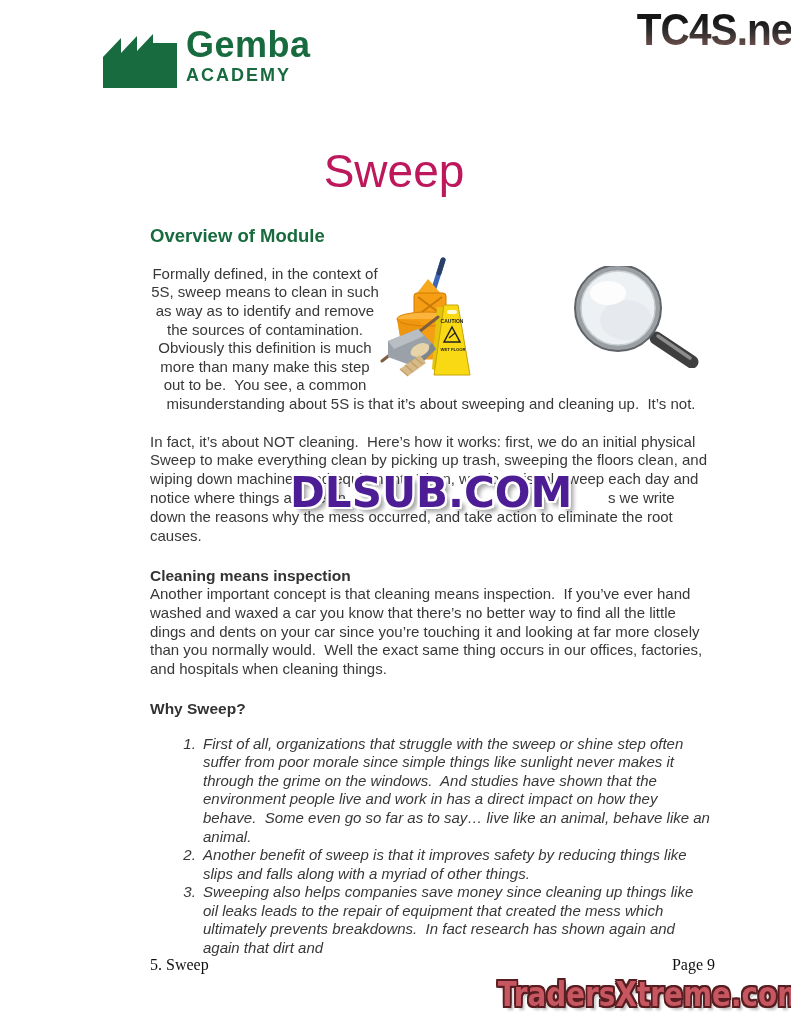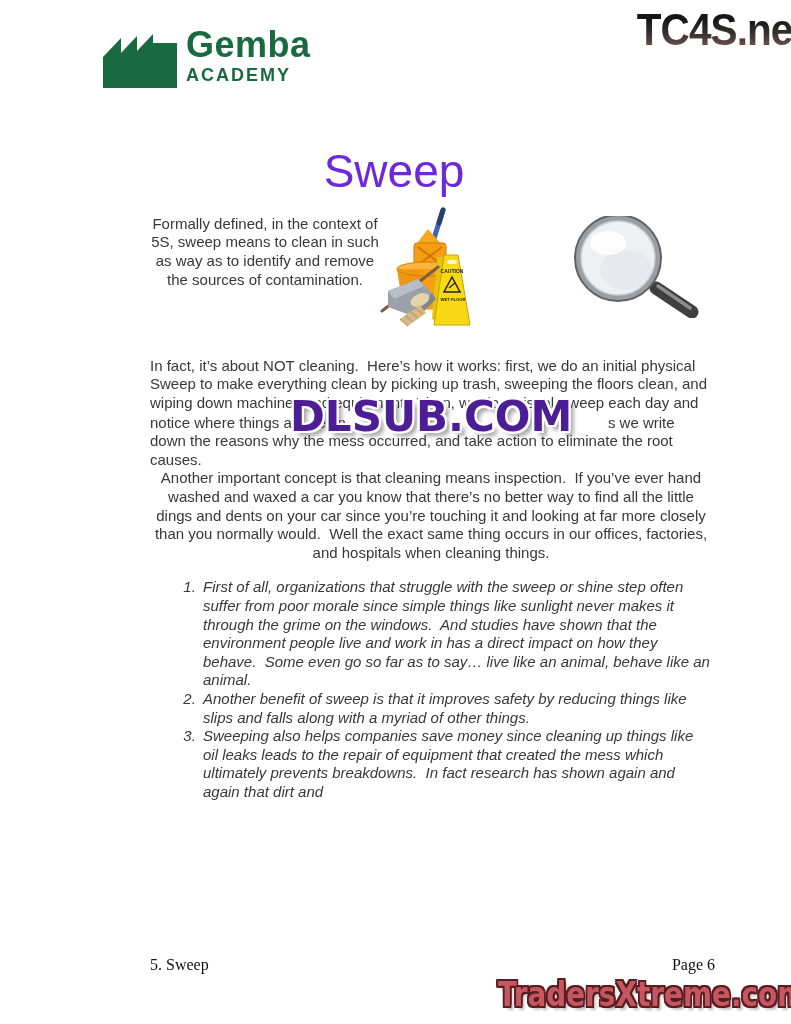--- a/index.html
+++ b/index.html
@@ -20,21 +20,21 @@
     background:linear-gradient(#161616 30%, #33302f 55%, #96655f 100%);
     -webkit-background-clip:text; background-clip:text; color:transparent;
     white-space:nowrap;
   }
 
   
   .doc { position:absolute; left:115px; top:0; width:562px; font-size:15px; line-height:1.24; color:#383838; }
   .doc p { margin:0; white-space:pre-wrap; }
 
   .title { margin-top:145px; text-align:center; transform:translateX(-37px);
-           font-size:46px; font-weight:400; color:#6d28d9; line-height:1.15; }
+           font-size:46px; font-weight:400; color:#be185d; line-height:1.15; }
 
   .h-green { margin-top:27px; font-size:18.5px; font-weight:700; color:#176b3e; }
 
   .intro-block { margin-top:17px;text-align:center; }
   .float-imgs { float:right; width:332px; height:126px; margin:-8px 0 5px 0;
                 display:flex; justify-content:space-between; padding-right:12px; box-sizing:border-box; }
   .para-gap { margin-top:18px; }
 
   .para3 { margin-top:19px; position:relative; }
   .wm-gap { display:inline-block; width:262px; height:1em; }
@@ -42,21 +42,21 @@
   .dlsub {
     position:absolute; left:140px; top:34px; font-family:"DejaVu Sans", sans-serif;
     font-size:42px; font-weight:800; color:#4c1d95; white-space:nowrap; letter-spacing:0;
     text-shadow:
       -2px -2px 0 #fff, 2px -2px 0 #fff, -2px 2px 0 #fff, 2px 2px 0 #fff,
       0 -2px 0 #fff, 0 2px 0 #fff, -2px 0 0 #fff, 2px 0 0 #fff,
       5px 5px 4px rgba(60,60,60,.45);
   }
 
   .h-bold { margin-top:21px; font-size:15.5px; font-weight:700; color:#333; }
-  .para { margin-top:17px;text-align:center; }
+  .para { margin-top:17px; }
 
   ol.why-list { margin:16px 0 0 0; padding-left:50px;font-style:italic; }
   ol.why-list li { margin:0; padding-left:3px; white-space:pre-wrap; }
 
   
   .footer { position:absolute; left:115px; width:565px; top:956px; display:flex;
             justify-content:space-between; font-family:"Liberation Serif", serif;
             font-size:16px; color:#101010;gap:24px; }
 
   .traders {
@@ -83,20 +83,21 @@
       <div class="logo-sub">ACADEMY</div>
     </div>
   </div>
 
   <div class="tc4s">TC4S.net</div>
 
   <div class="doc">
 
     <div class="title">Sweep</div>
 
+    <div class="h-green">Overview of Module</div>
 
     <div class="intro-block">
       <div class="float-imgs">
 
         <svg width="98" height="126" viewBox="0 0 98 126">
           <line x1="63" y1="3" x2="50" y2="44" stroke="#3d66b8" stroke-width="5" stroke-linecap="round"></line>
           <line x1="63" y1="3" x2="59" y2="16" stroke="#2a3f66" stroke-width="5" stroke-linecap="round"></line>
           <path d="M34,40 L48,22 L64,40 Z" fill="#f7a81f"></path>
           <rect x="34" y="36" width="32" height="26" rx="3" fill="#f59d13" stroke="#cf7d05"></rect>
           <path d="M38,40 L62,58 M62,40 L38,58" stroke="#c97a08" stroke-width="2"></path>
@@ -125,38 +126,41 @@
           <line x1="86" y1="70" x2="118" y2="92" stroke="#8d8d8d" stroke-width="3.5" stroke-linecap="round"></line>
           <circle cx="46" cy="42" r="40" fill="#eef1f4"></circle>
           <ellipse cx="54" cy="54" rx="26" ry="20" fill="#dde3e8" opacity="0.5"></ellipse>
           <ellipse cx="36" cy="27" rx="18" ry="12" fill="#ffffff" opacity="0.85"></ellipse>
           <circle cx="46" cy="42" r="40" fill="none" stroke="#9a9fa3" stroke-width="6"></circle>
           <circle cx="46" cy="42" r="43" fill="none" stroke="#5f6367" stroke-width="2"></circle>
           <circle cx="46" cy="42" r="37" fill="none" stroke="#c9ced2" stroke-width="1.5"></circle>
         </svg>
       </div>
       <p>Formally defined, in the context of 5S, sweep means to clean in such as way as to identify and remove the sources of contamination.</p>
+      <p class="para-gap">Obviously this definition is much more than many make this step out to be.  You see, a common misunderstanding about 5S is that it’s about sweeping and cleaning up.  It’s not.</p>
       <div style="clear:both"></div>
     </div>
 
     <div class="para3">
       <p><span>In fact, it’s about NOT cleaning.  Here’s how it works: first, we do an initial physical Sweep to make everything clean by picking up trash, sweeping the floors clean, and wiping down machines and equipment.  Then, we do a visual Sweep each day and notice where things are gettin</span><span class="wm-gap"></span><span>s we write down the reasons why the mess occurred, and take action to eliminate the root causes.</span></p>
       <div class="dlsub">DLSUB.COM</div>
     </div>
 
+    <div class="h-bold">Cleaning means inspection</div>
     <p class="para">Another important concept is that cleaning means inspection.  If you’ve ever hand washed and waxed a car you know that there’s no better way to find all the little dings and dents on your car since you’re touching it and looking at far more closely than you normally would.  Well the exact same thing occurs in our offices, factories, and hospitals when cleaning things.</p>
 
+    <div class="h-bold">Why Sweep?</div>
     <ol class="why-list">
       <li>First of all, organizations that struggle with the sweep or shine step often suffer from poor morale since simple things like sunlight never makes it through the grime on the windows.  And studies have shown that the environment people live and work in has a direct impact on how they behave.  Some even go so far as to say… live like an animal, behave like an animal.</li>
       <li>Another benefit of sweep is that it improves safety by reducing things like slips and falls along with a myriad of other things.</li>
       <li>Sweeping also helps companies save money since cleaning up things like oil leaks leads to the repair of equipment that created the mess which ultimately prevents breakdowns.  In fact research has shown again and again that dirt and</li>
     </ol>
 
   </div>
 
   <div class="footer">
     <span>5. Sweep</span>
-    <span>Page 6</span>
+    <span>Page 9</span>
   </div>
 
   <div class="traders">TradersXtreme.com</div>
 
 </div>
 
 </body></html>

